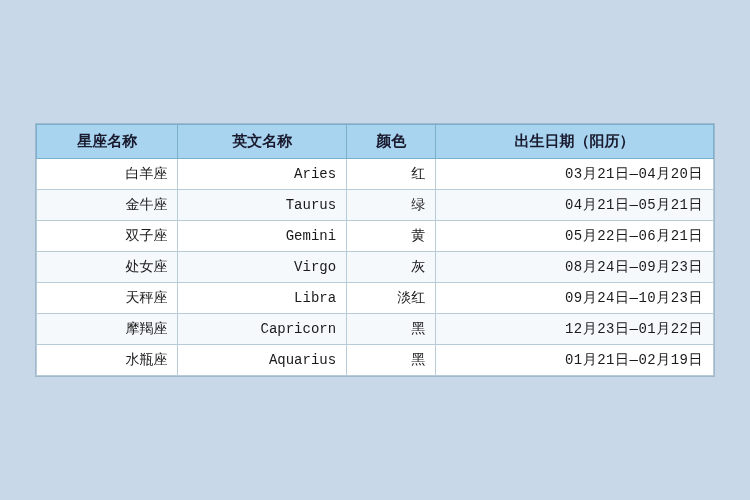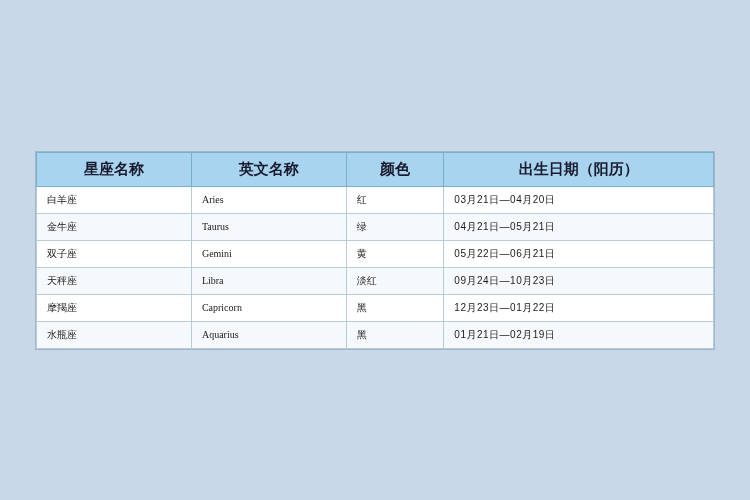--- a/index.html
+++ b/index.html
@@ -34,29 +34,29 @@
     }
     tbody tr {
       background-color: #ffffff;
     }
     tbody tr:nth-child(even) {
       background-color: #f5f9fc;
     }
     tbody td {
       border: 1px solid #b8ccd8;
       padding: 6px 10px;
-      text-align: left;
-      font-size: 10px;
+      text-align: right;
+      font-size: 14px;
       color: #1a1a1a;
     }
     tbody td:nth-child(2) {
-      font-family: Liberation Serif, serif;
+      font-family: Liberation Mono, monospace;
     }
     tbody td:nth-child(4) {
-      font-family: Liberation Sans, sans-serif;
+      font-family: Liberation Mono, monospace;
       letter-spacing: 0.5px;
     }
   </style>
 </head>
 <body>
 
 <div class="table-wrapper">
   <table>
     <thead>
       <tr>
@@ -79,20 +79,26 @@
           <td>绿</td>
           <td>04月21日—05月21日</td>
         </tr>
         <tr>
           <td>双子座</td>
           <td>Gemini</td>
           <td>黄</td>
           <td>05月22日—06月21日</td>
         </tr>
         <tr>
+          <td>处女座</td>
+          <td>Virgo</td>
+          <td>灰</td>
+          <td>08月24日—09月23日</td>
+        </tr>
+        <tr>
           <td>天秤座</td>
           <td>Libra</td>
           <td>淡红</td>
           <td>09月24日—10月23日</td>
         </tr>
         <tr>
           <td>摩羯座</td>
           <td>Capricorn</td>
           <td>黑</td>
           <td>12月23日—01月22日</td>

